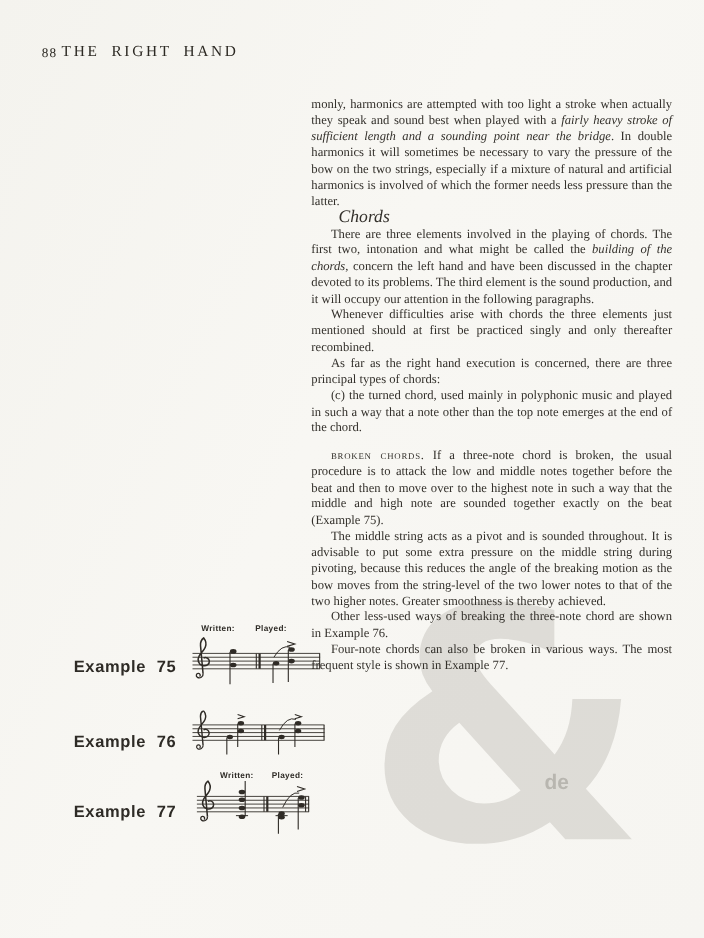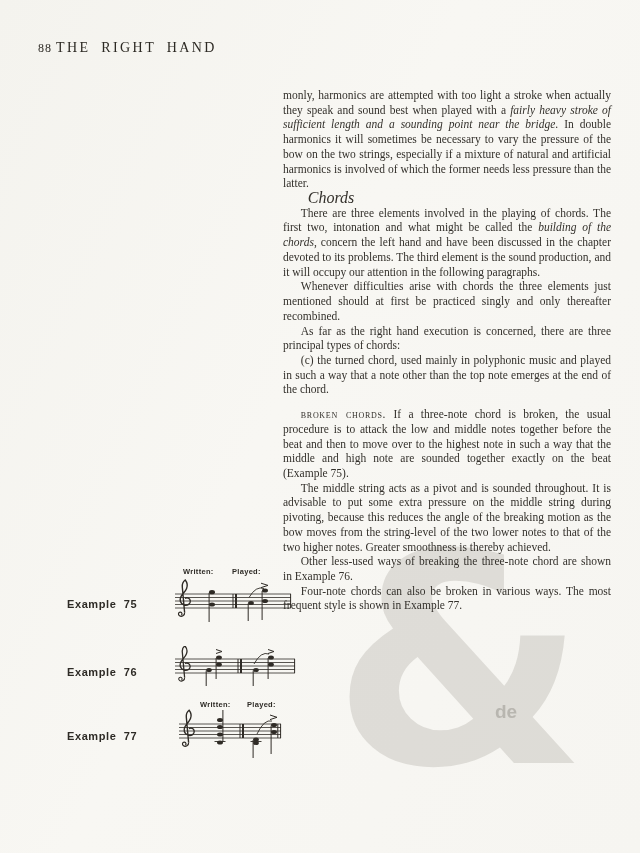--- a/index.html
+++ b/index.html
@@ -38,21 +38,21 @@
   .column p.noindent { text-indent:0; }
   .heading { font-style:italic; font-size:16px; margin:12px 0 10px 0; text-indent:0; }
   .gap-top { margin-top:10px !important; }
   .sc { font-variant:small-caps; letter-spacing:0.7px; }
   em { }
 
   
   .ex-label {
     position:absolute; left:67px;
     font-family:"Liberation Sans", sans-serif; font-weight:bold;
-    font-size:11px; letter-spacing:0.6px; white-space:pre; color:#2e2b26;
+    font-size:15px; letter-spacing:0.6px; white-space:pre; color:#2e2b26;
   }
   .wp-label {
     position:absolute;
     font-family:"Liberation Sans", sans-serif; font-weight:bold;
     font-size:7.5px; letter-spacing:0.3px; color:#2e2b26;text-align:right;
   }
   .music { position:absolute; }
   .music path, .music ellipse { vector-effect:none; }
 </style>
 </head>

